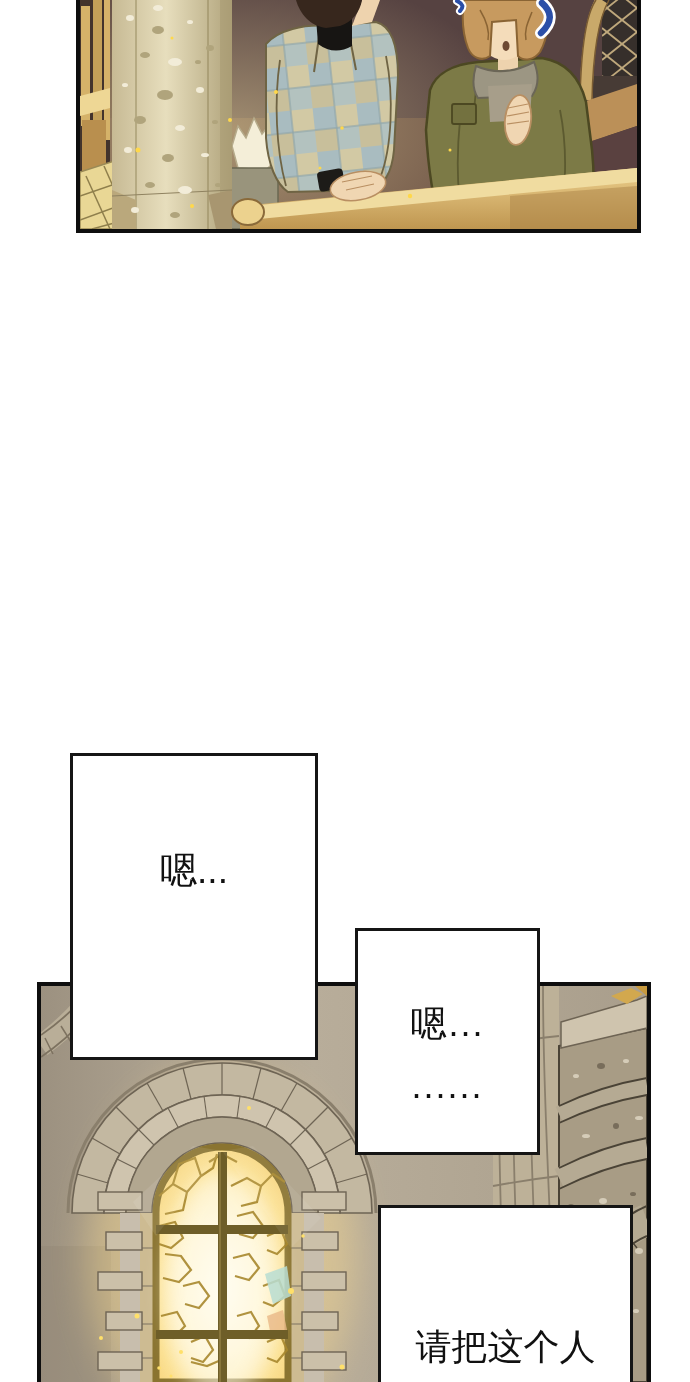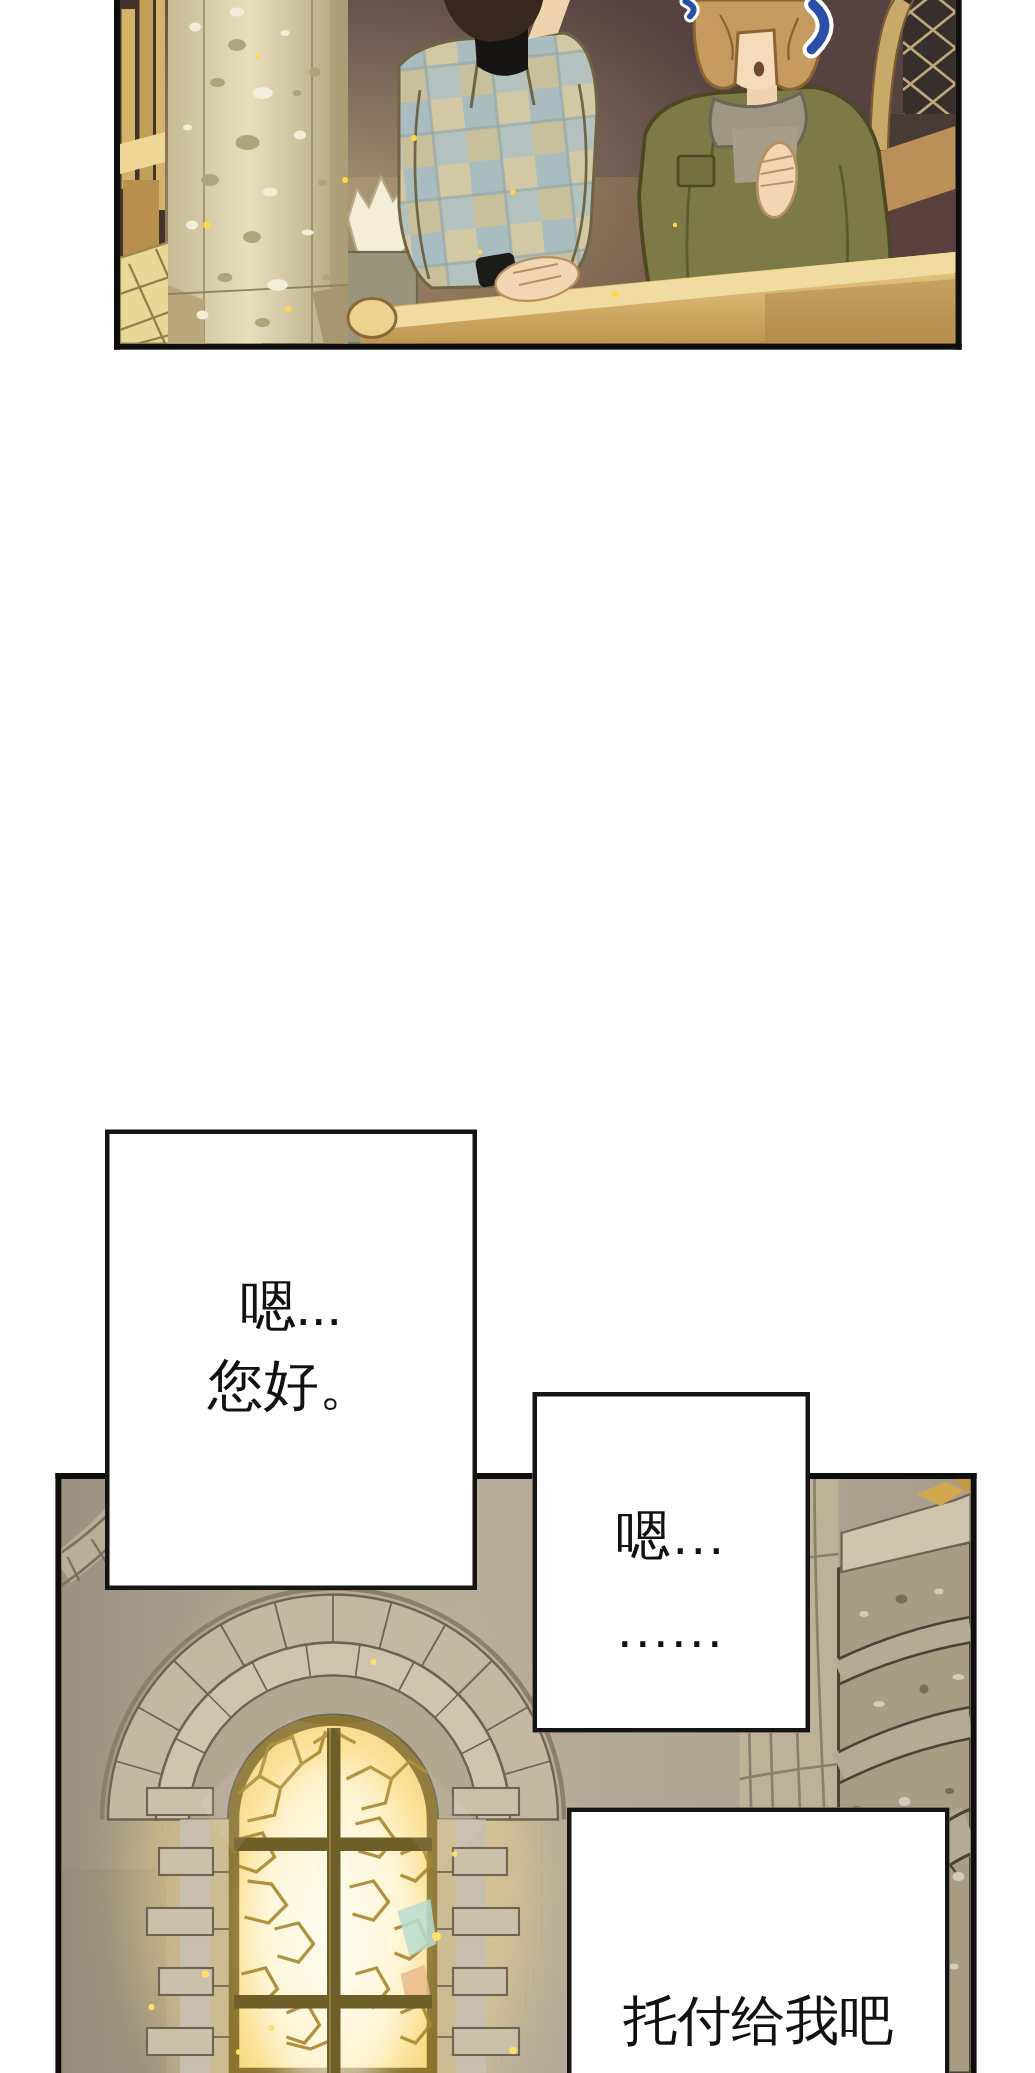--- a/index.html
+++ b/index.html
@@ -403,23 +403,23 @@
         <circle cx="140" cy="366" r="2"></circle>
     <circle cx="118" cy="382" r="1.8"></circle>
         <circle cx="130" cy="390" r="1.5"></circle>
         <circle cx="262" cy="250" r="1.8"></circle>
   </g>
 </svg>
 </div>
 
 <div class="bubble" id="bubble-1" lang="zh">
   <span class="line">嗯...</span>
-  <span class="line">您好。</span>
 </div>
 
 <div class="bubble" id="bubble-2" lang="zh">
   <span class="line">嗯...</span>
   <span class="line">......</span>
 </div>
 
 <div class="bubble" id="bubble-3" lang="zh">
+  <span class="line">请把这个人</span>
   <span class="line">托付给我吧</span>
 </div>
 
 </body></html>

